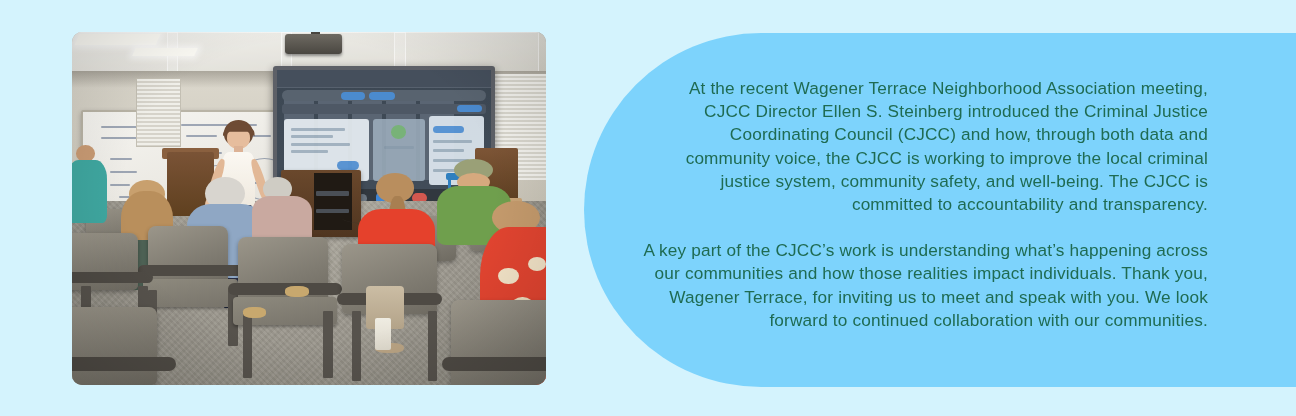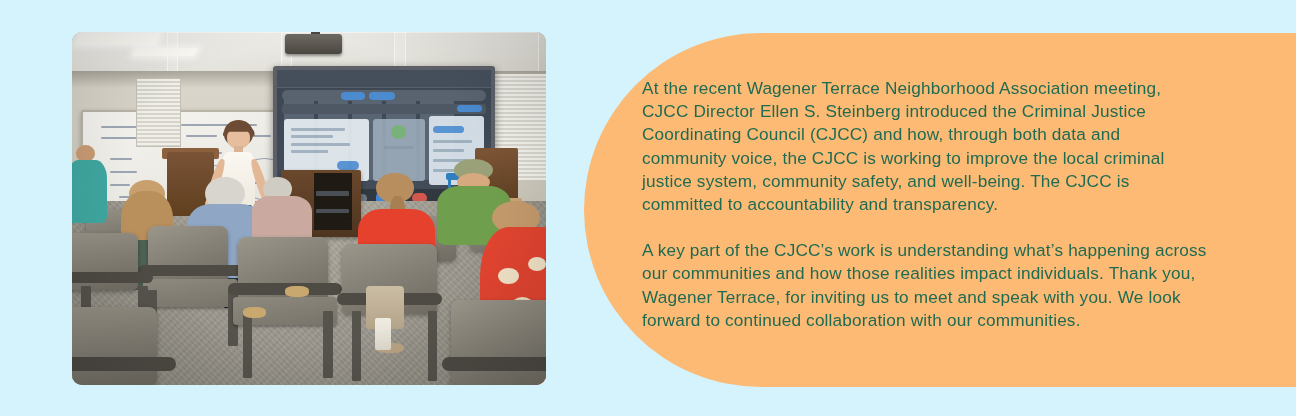--- a/index.html
+++ b/index.html
@@ -360,22 +360,23 @@
     pointer-events: none;
   }
 
   
   .text-card {
     position: absolute;
     left: 584px;
     top: 33px;
     width: 712px;
     height: 354px;
-    background: #fdba74;
+    background: #7dd3fc;
     border-radius: 177px 0 0 177px;
+    text-align: right;
   }
   .text-card-inner {
     position: absolute;
     left: 58px;
     top: 44px;
     width: 566px;
   }
   .para {
     color: #1f6b52;
     font-size: 17.2px;

